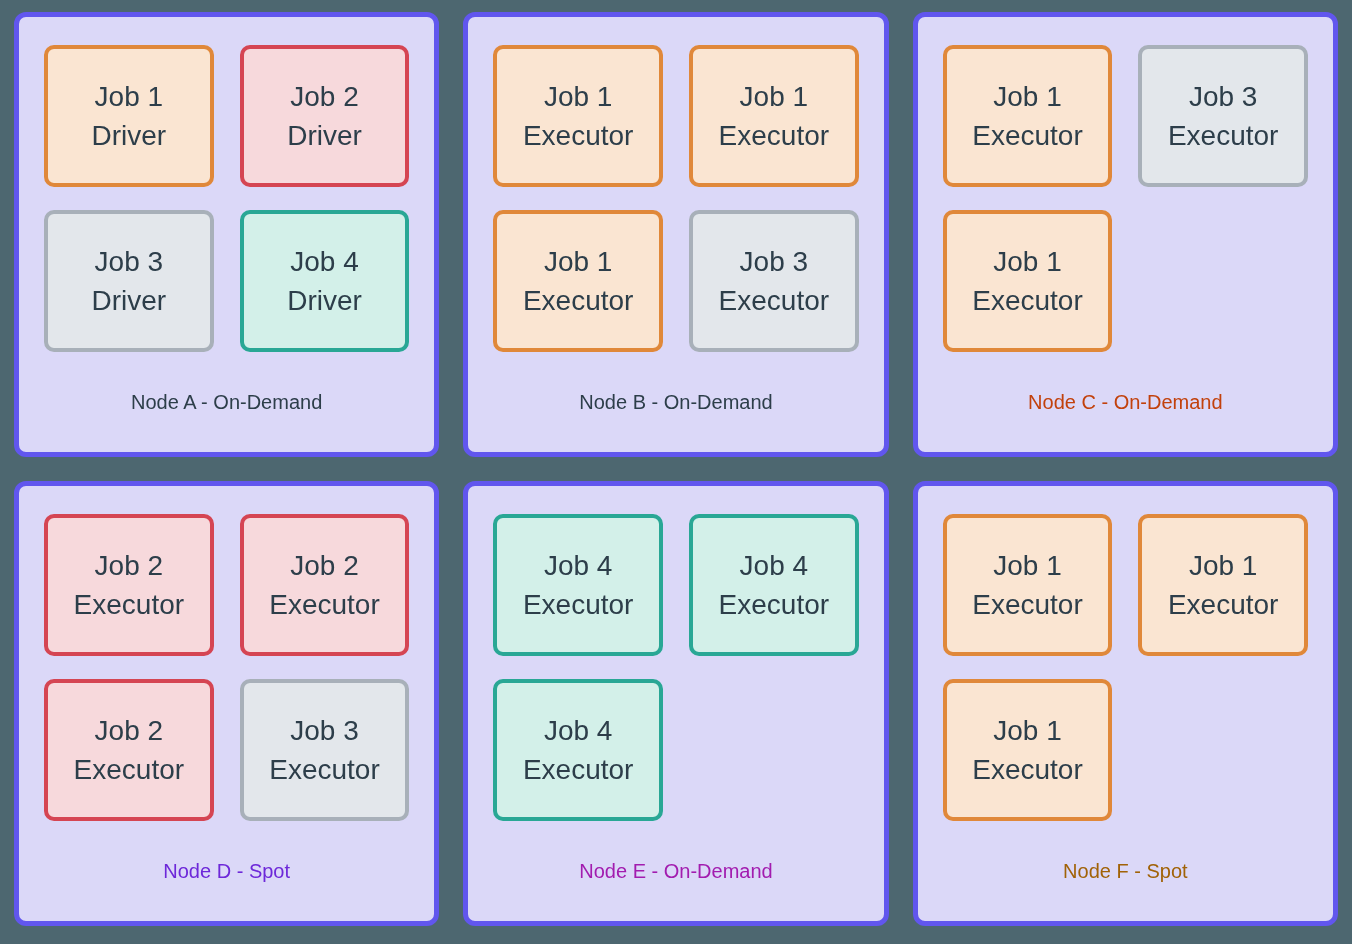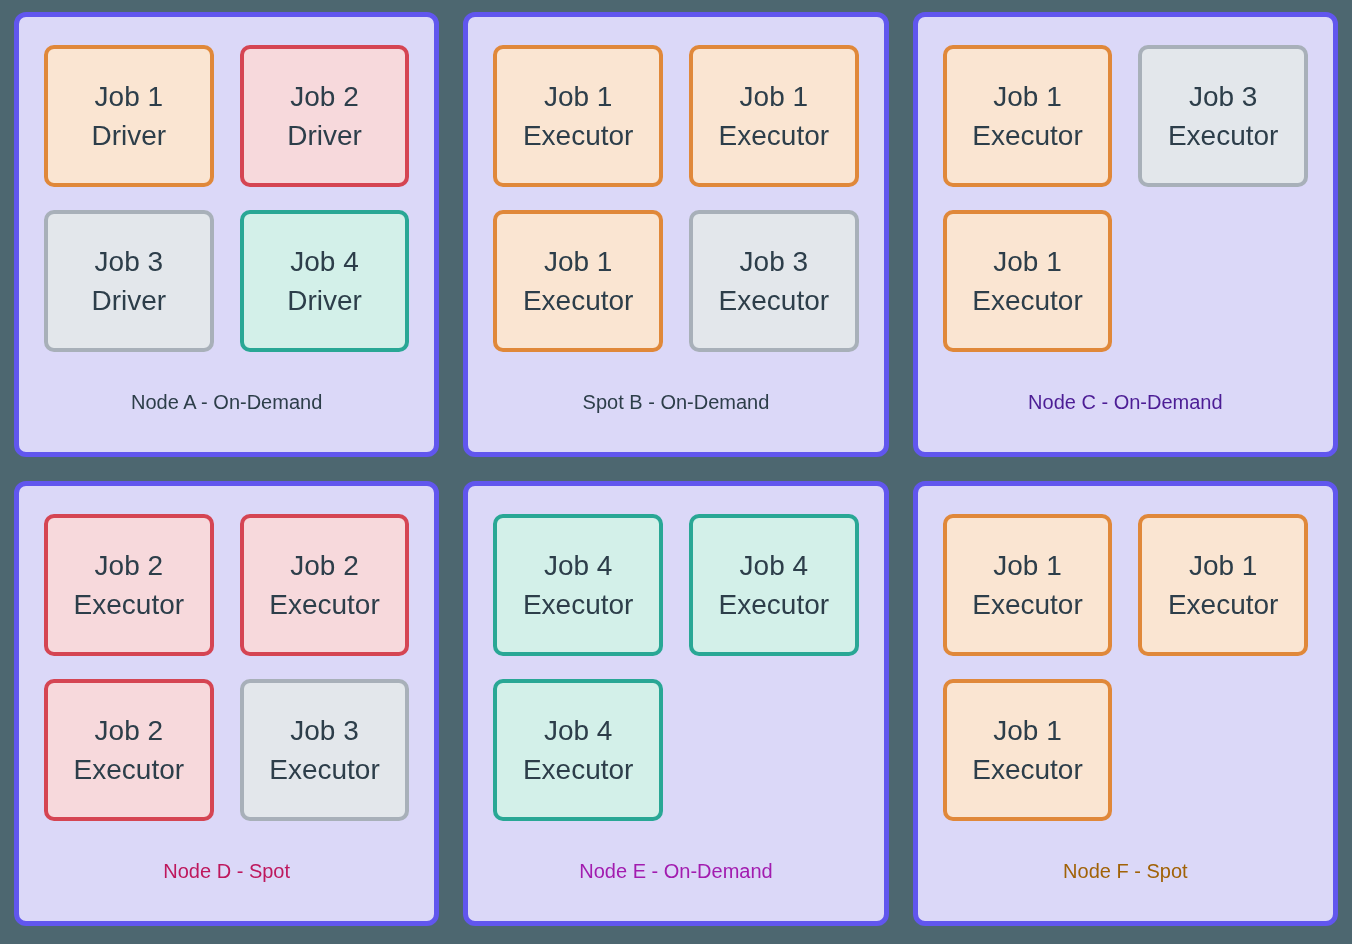--- a/index.html
+++ b/index.html
@@ -106,66 +106,66 @@
   <div class="job-box" style="background: rgb(250, 229, 210); border-color: rgb(224, 136, 58); color: rgb(45, 62, 74);">
     <div class="job-line">Job 1</div>
     <div class="job-line">Executor</div>
   </div>
 
   <div class="job-box" style="background: rgb(227, 231, 235); border-color: rgb(168, 176, 185); color: rgb(45, 62, 74);">
     <div class="job-line">Job 3</div>
     <div class="job-line">Executor</div>
   </div>
 </div>
-    <div class="node-label" style="color: rgb(45, 62, 74);">Spot B - On-Demand</div>
-  </div>
-
-  <div class="node" style="background: rgb(219, 216, 248); border-color: rgb(97, 86, 238);">
-    <div class="jobs-grid">
-  <div class="job-box" style="background: rgb(250, 229, 210); border-color: rgb(224, 136, 58); color: rgb(45, 62, 74);">
-    <div class="job-line">Job 1</div>
-    <div class="job-line">Executor</div>
-  </div>
-
-  <div class="job-box" style="background: rgb(227, 231, 235); border-color: rgb(168, 176, 185); color: rgb(45, 62, 74);">
-    <div class="job-line">Job 3</div>
-    <div class="job-line">Executor</div>
-  </div>
-
-  <div class="job-box" style="background: rgb(250, 229, 210); border-color: rgb(224, 136, 58); color: rgb(45, 62, 74);">
-    <div class="job-line">Job 1</div>
-    <div class="job-line">Executor</div>
-  </div>
-</div>
-    <div class="node-label" style="color: #4c1d95;">Node C - On-Demand</div>
-  </div>
-
-  <div class="node" style="background: rgb(219, 216, 248); border-color: rgb(97, 86, 238);">
-    <div class="jobs-grid">
-  <div class="job-box" style="background: rgb(247, 217, 220); border-color: rgb(213, 69, 83); color: rgb(45, 62, 74);">
-    <div class="job-line">Job 2</div>
-    <div class="job-line">Executor</div>
-  </div>
-
-  <div class="job-box" style="background: rgb(247, 217, 220); border-color: rgb(213, 69, 83); color: rgb(45, 62, 74);">
-    <div class="job-line">Job 2</div>
-    <div class="job-line">Executor</div>
-  </div>
-
-  <div class="job-box" style="background: rgb(247, 217, 220); border-color: rgb(213, 69, 83); color: rgb(45, 62, 74);">
-    <div class="job-line">Job 2</div>
-    <div class="job-line">Executor</div>
-  </div>
-
-  <div class="job-box" style="background: rgb(227, 231, 235); border-color: rgb(168, 176, 185); color: rgb(45, 62, 74);">
-    <div class="job-line">Job 3</div>
-    <div class="job-line">Executor</div>
-  </div>
-</div>
-    <div class="node-label" style="color: #be185d;">Node D - Spot</div>
+    <div class="node-label" style="color: rgb(45, 62, 74);">Node B - On-Demand</div>
+  </div>
+
+  <div class="node" style="background: rgb(219, 216, 248); border-color: rgb(97, 86, 238);">
+    <div class="jobs-grid">
+  <div class="job-box" style="background: rgb(250, 229, 210); border-color: rgb(224, 136, 58); color: rgb(45, 62, 74);">
+    <div class="job-line">Job 1</div>
+    <div class="job-line">Executor</div>
+  </div>
+
+  <div class="job-box" style="background: rgb(227, 231, 235); border-color: rgb(168, 176, 185); color: rgb(45, 62, 74);">
+    <div class="job-line">Job 3</div>
+    <div class="job-line">Executor</div>
+  </div>
+
+  <div class="job-box" style="background: rgb(250, 229, 210); border-color: rgb(224, 136, 58); color: rgb(45, 62, 74);">
+    <div class="job-line">Job 1</div>
+    <div class="job-line">Executor</div>
+  </div>
+</div>
+    <div class="node-label" style="color: #c2410c;">Node C - On-Demand</div>
+  </div>
+
+  <div class="node" style="background: rgb(219, 216, 248); border-color: rgb(97, 86, 238);">
+    <div class="jobs-grid">
+  <div class="job-box" style="background: rgb(247, 217, 220); border-color: rgb(213, 69, 83); color: rgb(45, 62, 74);">
+    <div class="job-line">Job 2</div>
+    <div class="job-line">Executor</div>
+  </div>
+
+  <div class="job-box" style="background: rgb(247, 217, 220); border-color: rgb(213, 69, 83); color: rgb(45, 62, 74);">
+    <div class="job-line">Job 2</div>
+    <div class="job-line">Executor</div>
+  </div>
+
+  <div class="job-box" style="background: rgb(247, 217, 220); border-color: rgb(213, 69, 83); color: rgb(45, 62, 74);">
+    <div class="job-line">Job 2</div>
+    <div class="job-line">Executor</div>
+  </div>
+
+  <div class="job-box" style="background: rgb(227, 231, 235); border-color: rgb(168, 176, 185); color: rgb(45, 62, 74);">
+    <div class="job-line">Job 3</div>
+    <div class="job-line">Executor</div>
+  </div>
+</div>
+    <div class="node-label" style="color: #6d28d9;">Node D - Spot</div>
   </div>
 
   <div class="node" style="background: rgb(219, 216, 248); border-color: rgb(97, 86, 238);">
     <div class="jobs-grid">
   <div class="job-box" style="background: rgb(211, 240, 233); border-color: rgb(41, 167, 149); color: rgb(45, 62, 74);">
     <div class="job-line">Job 4</div>
     <div class="job-line">Executor</div>
   </div>
 
   <div class="job-box" style="background: rgb(211, 240, 233); border-color: rgb(41, 167, 149); color: rgb(45, 62, 74);">

